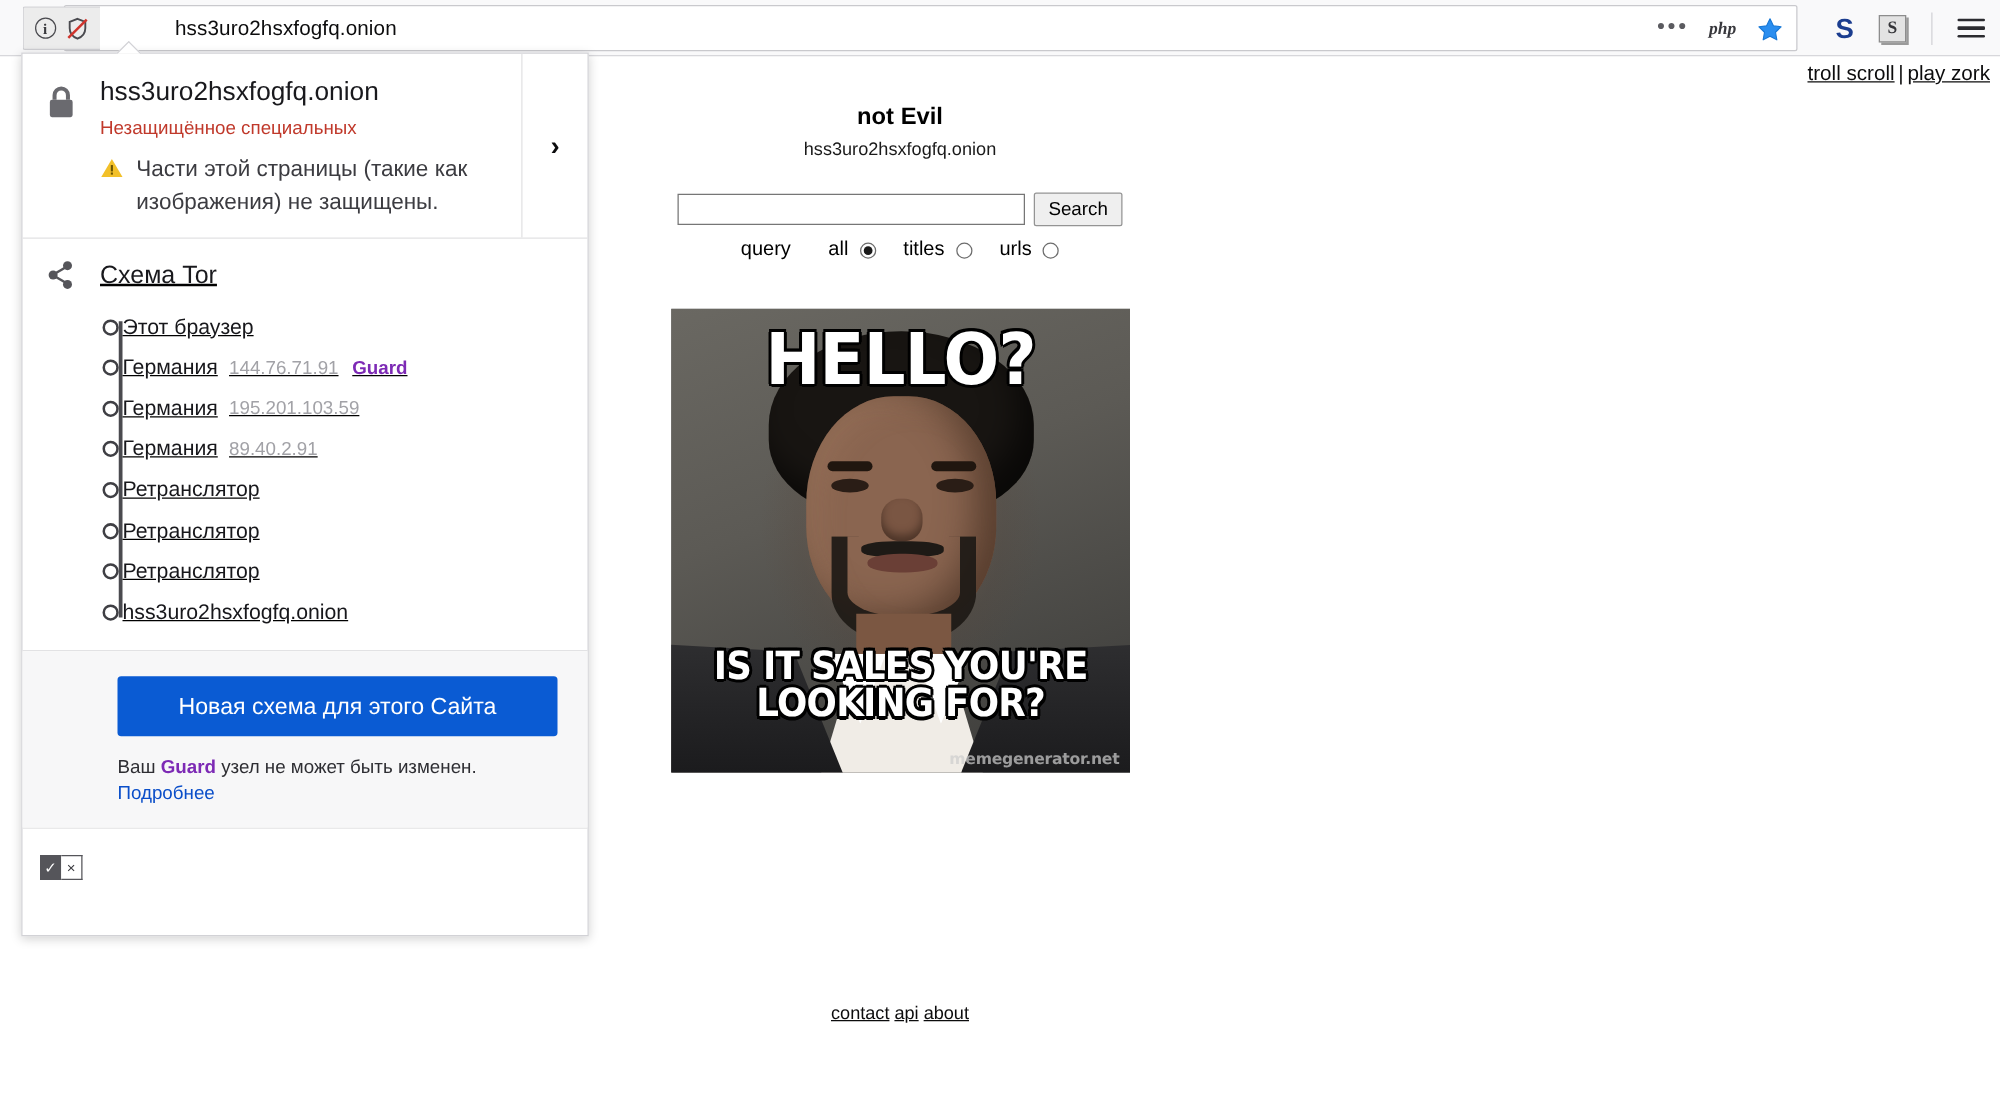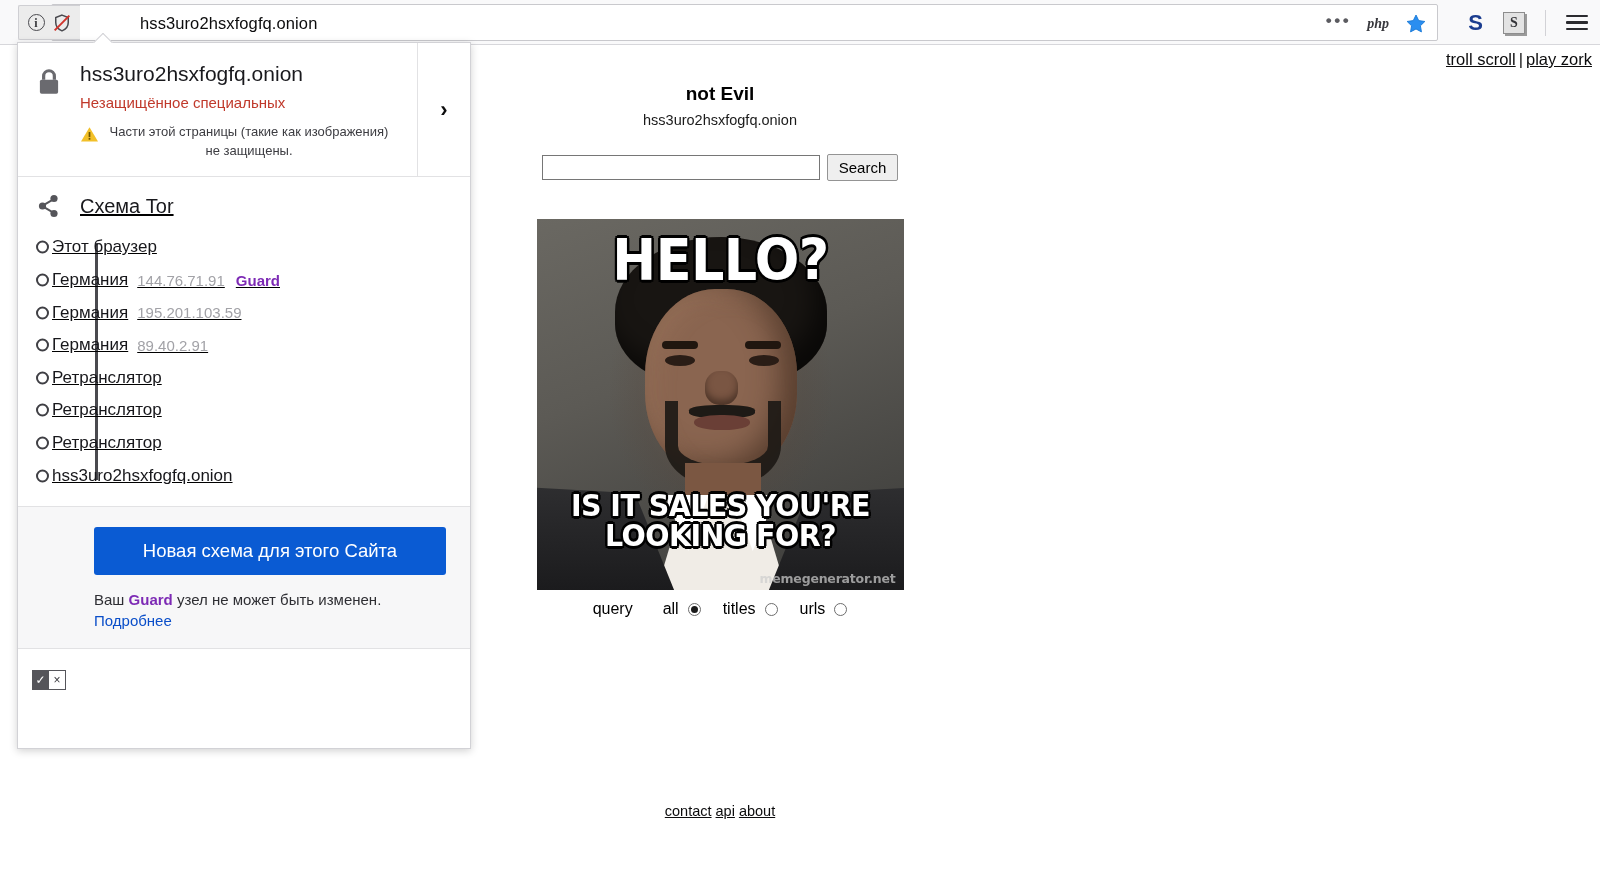--- a/index.html
+++ b/index.html
@@ -99,36 +99,36 @@
 
   
   #sec-security { padding: 18px 0 16px 0; display: flex; }
   .lock-wrap { width: 62px; display: flex; justify-content: center; padding-top: 6px; }
   .lock-icon { width: 26px; height: 30px; display: block; }
   .sec-body { flex: 1; padding-right: 8px; }
   .sec-host { font-size: 21px; color: #19191d; line-height: 1.25; }
   .sec-status { font-size: 15px; color: #c0392b; margin-top: 7px; }
   .sec-warn-row { display: flex; margin-top: 12px; align-items: flex-start; gap: 10px; }
   .warn-icon { width: 19px; height: 17px; flex: none; margin-top: 3px; }
-  .sec-warn-text { font-size: 13px; color: #3c3c41; line-height: 1.42; max-width: 280px; text-align: center; }
+  .sec-warn-text { font-size: 18px; color: #3c3c41; line-height: 1.42; max-width: 280px; }
   #sec-expand {
     position: absolute; right: 0; top: 0; width: 53px; height: 100%;
     border-left: 1px solid #e2e2e4;
     display: flex; align-items: center; justify-content: center;
     cursor: pointer;
   }
   .chevron-right { font-size: 22px; color: #0c0c0d; font-weight: bold;
     font-family: "Liberation Sans", sans-serif; line-height: 1; }
 
   
   #sec-tor { padding: 16px 0 14px 0; text-decoration: underline; }
   .tor-header { display: flex; align-items: center; }
   .tor-icon-wrap { width: 62px; display: flex; justify-content: center; }
   .tor-title { font-size: 20px; color: #19191d; }
-  .circuit-list { margin-top: 12px; position: relative; padding-left: 34px; }
+  .circuit-list { margin-top: 12px; position: relative; padding-left: 80px; }
   .circuit-line {
     position: absolute; left: 77px; top: 12px; bottom: 12px;
     width: 2.6px; background: #4a4a4f;
   }
   .node { position: relative; height: 32.6px; display: flex; align-items: center; }
   .node-dot {
     position: absolute; left: -16px; top: 50%; transform: translateY(-50%);
     width: 13px; height: 13px; border-radius: 50%;
     background: #ffffff; border: 2.6px solid #3f3f44;
     box-sizing: border-box;
@@ -375,20 +375,30 @@
     <a>troll scroll</a><span class="bar">|</span><a>play zork</a>
   </div>
 
   <div id="site">
     <div id="site-title">not Evil</div>
     <div id="site-host">hss3uro2hsxfogfq.onion</div>
 
     <div id="searchrow">
       <input id="search-input" type="text" placeholder="" style="">
       <button id="search-button">Search</button>
+    </div>
+
+    <div id="scoperow">
+      <span class="scope-label first">query</span>
+      <span class="scope-label">all</span>
+      <span class="radio checked"></span>
+      <span class="scope-label">titles</span>
+      <span class="radio"></span>
+      <span class="scope-label">urls</span>
+      <span class="radio last"></span>
     </div>
 
     <div id="meme">
       <div class="bg-grad"></div>
       <div class="hair"></div>
       <div class="face"></div>
       <div class="browL"></div>
       <div class="browR"></div>
       <div class="eyeL"></div>
       <div class="eyeR"></div>
@@ -400,30 +410,20 @@
       <div class="shirt"></div>
       <div class="collarL"></div>
       <div class="collarR"></div>
       <div class="suitL"></div>
       <div class="suitR"></div>
       <div class="meme-text" id="meme-top">HELLO?</div>
       <div class="meme-text" id="meme-bottom">IS IT SALES YOU'RE LOOKING FOR?</div>
       <div id="meme-watermark">memegenerator.net</div>
     </div>
 
-    <div id="scoperow">
-      <span class="scope-label first">query</span>
-      <span class="scope-label">all</span>
-      <span class="radio checked"></span>
-      <span class="scope-label">titles</span>
-      <span class="radio"></span>
-      <span class="scope-label">urls</span>
-      <span class="radio last"></span>
-    </div>
-
     <div id="footer">
       <a>contact</a><span class="sp"></span><a>api</a><span class="sp"></span><a>about</a>
     </div>
   </div>
 </div>
 
 <div id="panel">
   <div id="panel-arrow"></div>
 
   <div class="panel-section" id="sec-security">

